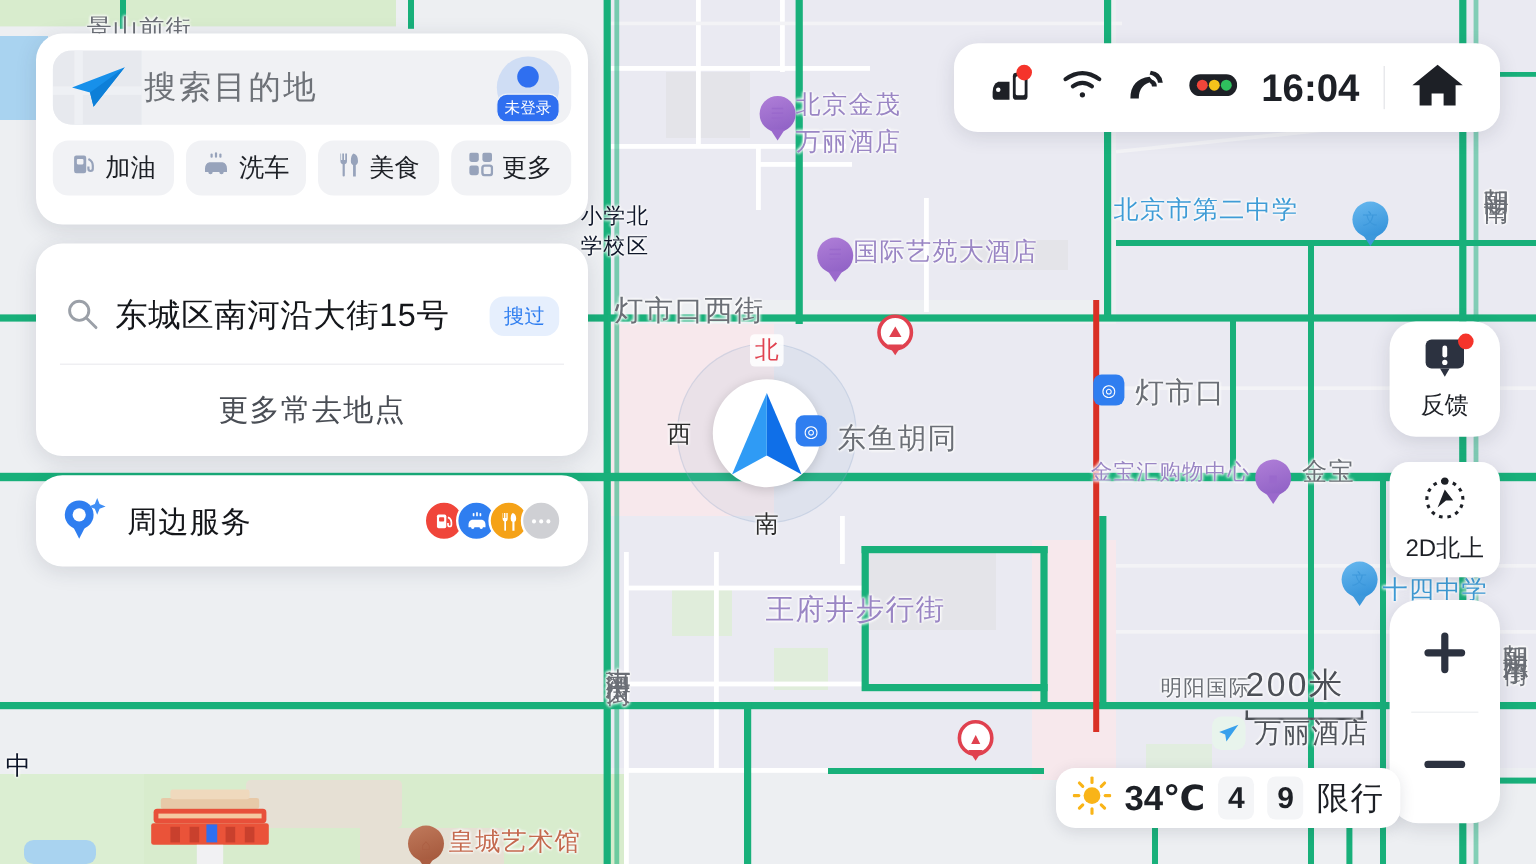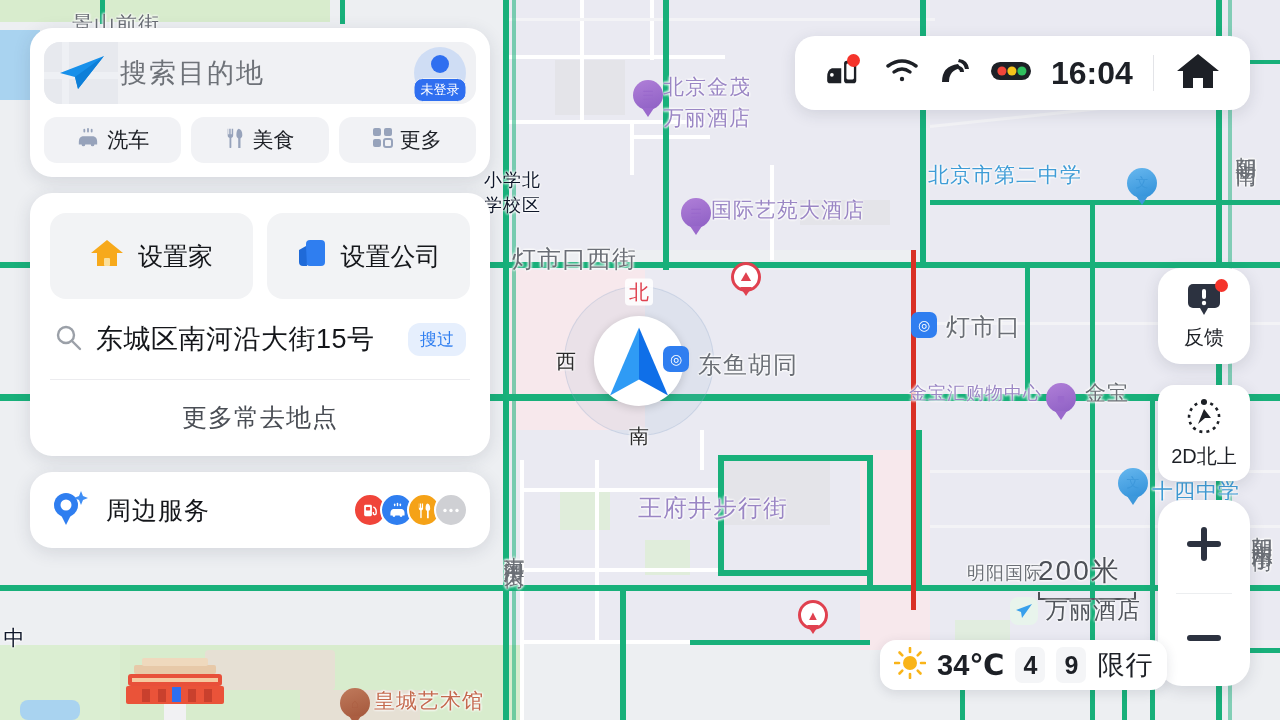--- a/index.html
+++ b/index.html
@@ -133,21 +133,21 @@
     gap: 16px;
     z-index: 20;
   }
   .card {
     background: #fff;
     border-radius: 22px;
     box-shadow: 0 4px 18px rgba(40,50,70,0.13);
   }
 
   
-  .search-card { padding: 14px 14px 14px; }
+  .search-card { padding: 14px 14px 24px; }
   .search-bar {
     height: 62px;
     background: #f0f1f4;
     border-radius: 16px;
     display: flex; align-items: center;
     padding: 0 10px 0 12px;
     gap: 12px;
     position: relative;
     overflow: hidden;
   }
@@ -554,20 +554,30 @@
           <div class="head"></div>
           <div class="body"></div>
         </div>
         <div class="avatar-badge">未登录</div>
       </div>
     </div>
 
     <div class="chips">
       <div class="chip">
         <span>
+          <svg width="22" height="22" viewBox="0 0 24 24" fill="#97a3bb">
+            <rect x="3" y="4" width="11" height="16" rx="2"></rect>
+            <rect x="5.5" y="7" width="6" height="5" rx="1" fill="#f1f2f5"></rect>
+            <path d="M16 7 q4 2 4 6 v3 a2 2 0 0 1-4 0 v-2" fill="none" stroke="#97a3bb" stroke-width="2"></path>
+          </svg>
+        </span>
+        <span>加油</span>
+      </div>
+      <div class="chip">
+        <span>
           <svg width="24" height="22" viewBox="0 0 26 24" fill="#97a3bb">
             <path d="M3 16 q0-5 4-6 h12 q4 1 4 6 v3 h-3 a2 2 0 0 1-4 0 h-6 a2 2 0 0 1-4 0 h-3 z"></path>
             <rect x="8" y="2" width="2" height="4" rx="1"></rect>
             <rect x="12" y="1" width="2" height="5" rx="1"></rect>
             <rect x="16" y="2" width="2" height="4" rx="1"></rect>
           </svg>
         </span>
         <span>洗车</span>
       </div>
       <div class="chip">
@@ -588,40 +598,20 @@
             <rect x="0" y="11" width="8" height="8" rx="2"></rect>
             <rect x="11" y="11" width="8" height="8" rx="2" fill="none" stroke="#97a3bb" stroke-width="2"></rect>
           </svg>
         </span>
         <span>更多</span>
       </div>
     </div>
   </div>
 
   <div class="card fav-card">
-    <div class="fav-row">
-      <div class="fav-btn">
-        <span>
-          <svg width="34" height="30" viewBox="0 0 34 30">
-            <path d="M17 2 L33 15 H27 V28 H7 V15 H1 Z" fill="#f7a91b"></path>
-            <rect x="14" y="20" width="6" height="8" rx="1" fill="#fbdf9b"></rect>
-          </svg>
-        </span>
-        <span>设置家</span>
-      </div>
-      <div class="fav-btn">
-        <span>
-          <svg width="30" height="30" viewBox="0 0 30 30">
-            <rect x="9" y="2" width="19" height="26" rx="4" fill="#2f7ef0"></rect>
-            <path d="M9 8 L2 12 V24 a4 4 0 0 0 4 4 h4 z" fill="#1f6ad8"></path>
-          </svg>
-        </span>
-        <span>设置公司</span>
-      </div>
-    </div>
 
     <div class="history-row">
       <span>
         <svg width="28" height="28" viewBox="0 0 28 28" fill="none" stroke="#9ba0a8" stroke-width="2.4">
           <circle cx="12" cy="12" r="8"></circle>
           <line x1="18" y1="18" x2="26" y2="26" stroke-linecap="round"></line>
         </svg>
       </span>
       <span class="history-text">东城区南河沿大街15号</span>
       <span class="history-tag">搜过</span>

